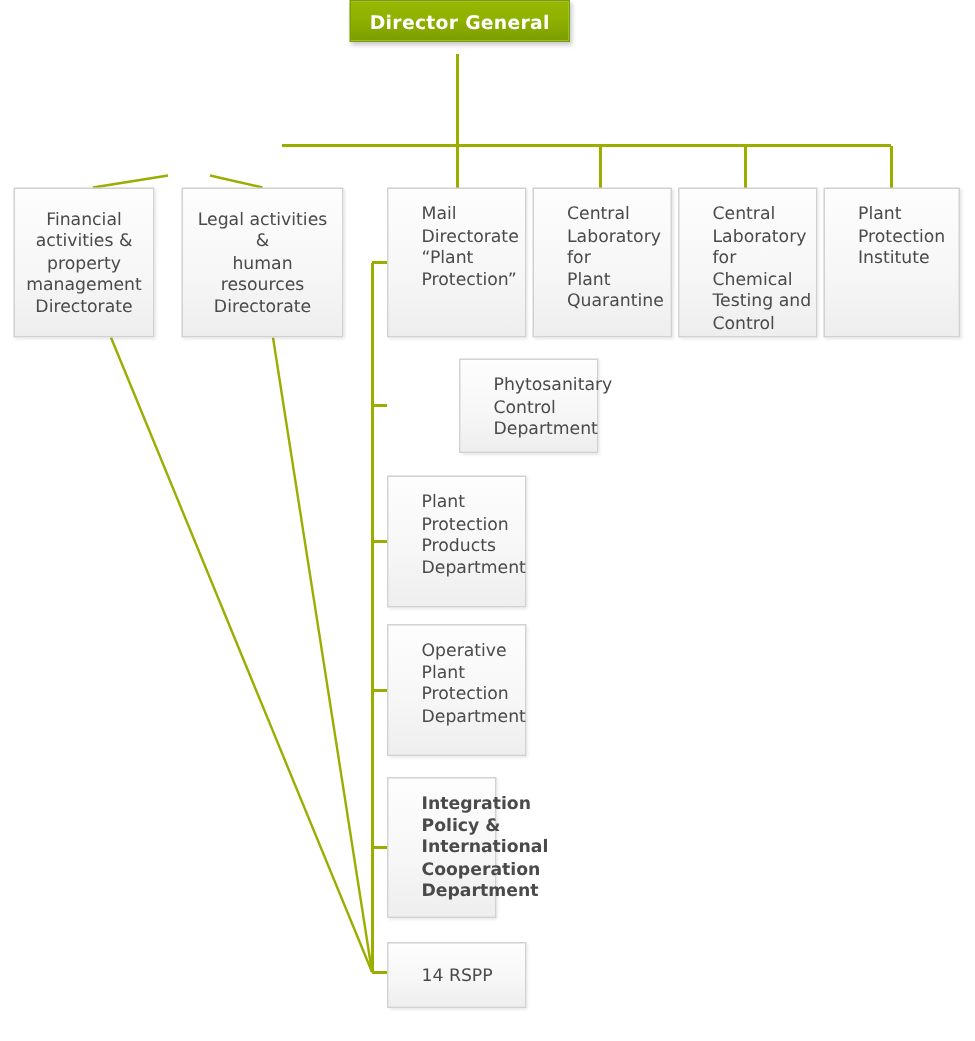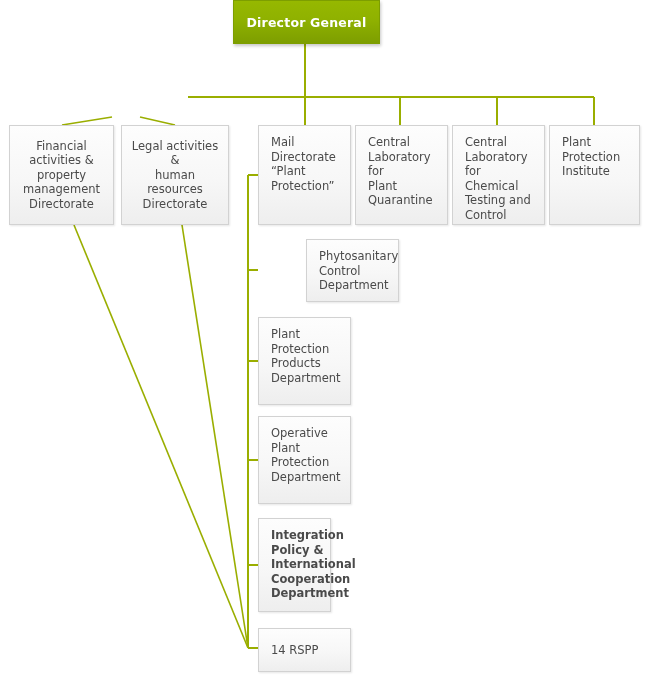--- a/index.html
+++ b/index.html
@@ -39,21 +39,21 @@
     align-items: center;
   }
 
   .node-plain {
     background: linear-gradient(to bottom, #fdfdfd 0%, #f7f7f7 55%, #eeeeee 100%);
     border: 1px solid #d2d2d2;
     box-shadow: 1px 1px 2px rgba(0,0,0,0.10);
     color: #4a4a4a;
     font-size: 11.5px;
     line-height: 14.5px;
-    padding: 9px 0 9px 12px;
+    padding: 9px 0 9px 22px;
     align-items: flex-start;
   }
 
   .node-root {
     background: linear-gradient(to bottom, #96b800 0%, #8fb100 45%, #7d9e00 100%);
     border: 1px solid #7d9e00;
     box-shadow: 1px 2px 3px rgba(0,0,0,0.22);
     color: #ffffff;
     font-size: 12.5px;
     font-weight: bold;
@@ -123,26 +123,26 @@
       <path d="M248,648 L258,648"></path>
     </g>
 
     <g stroke="#9aae00" stroke-width="1.6" fill="none">
 
       <path d="M74,225 L248,648"></path>
       <path d="M182,225 L248,648"></path>
     </g>
   </svg>
 
-  <div class="node node-root" style="left:233px; top:0px; width:147px; height:44px;">
+  <div class="node node-root" style="left:233px; top:0px; width:147px; height:28px;">
     <span class="node-label">Director General</span>
   </div>
 
 
-  <div class="node node-plain node-center" style="left:9px; top:125px; width:105px; height:100px;">
+  <div class="node node-plain node-center" style="left:9px; top:125px; width:94px; height:100px;">
     <span class="node-label">Financial
 activities &amp;
 property
 management
 Directorate</span>
   </div>
 
   <div class="node node-plain node-center" style="left:121px; top:125px; width:108px; height:100px;">
     <span class="node-label">Legal activities &amp;
 human resources

